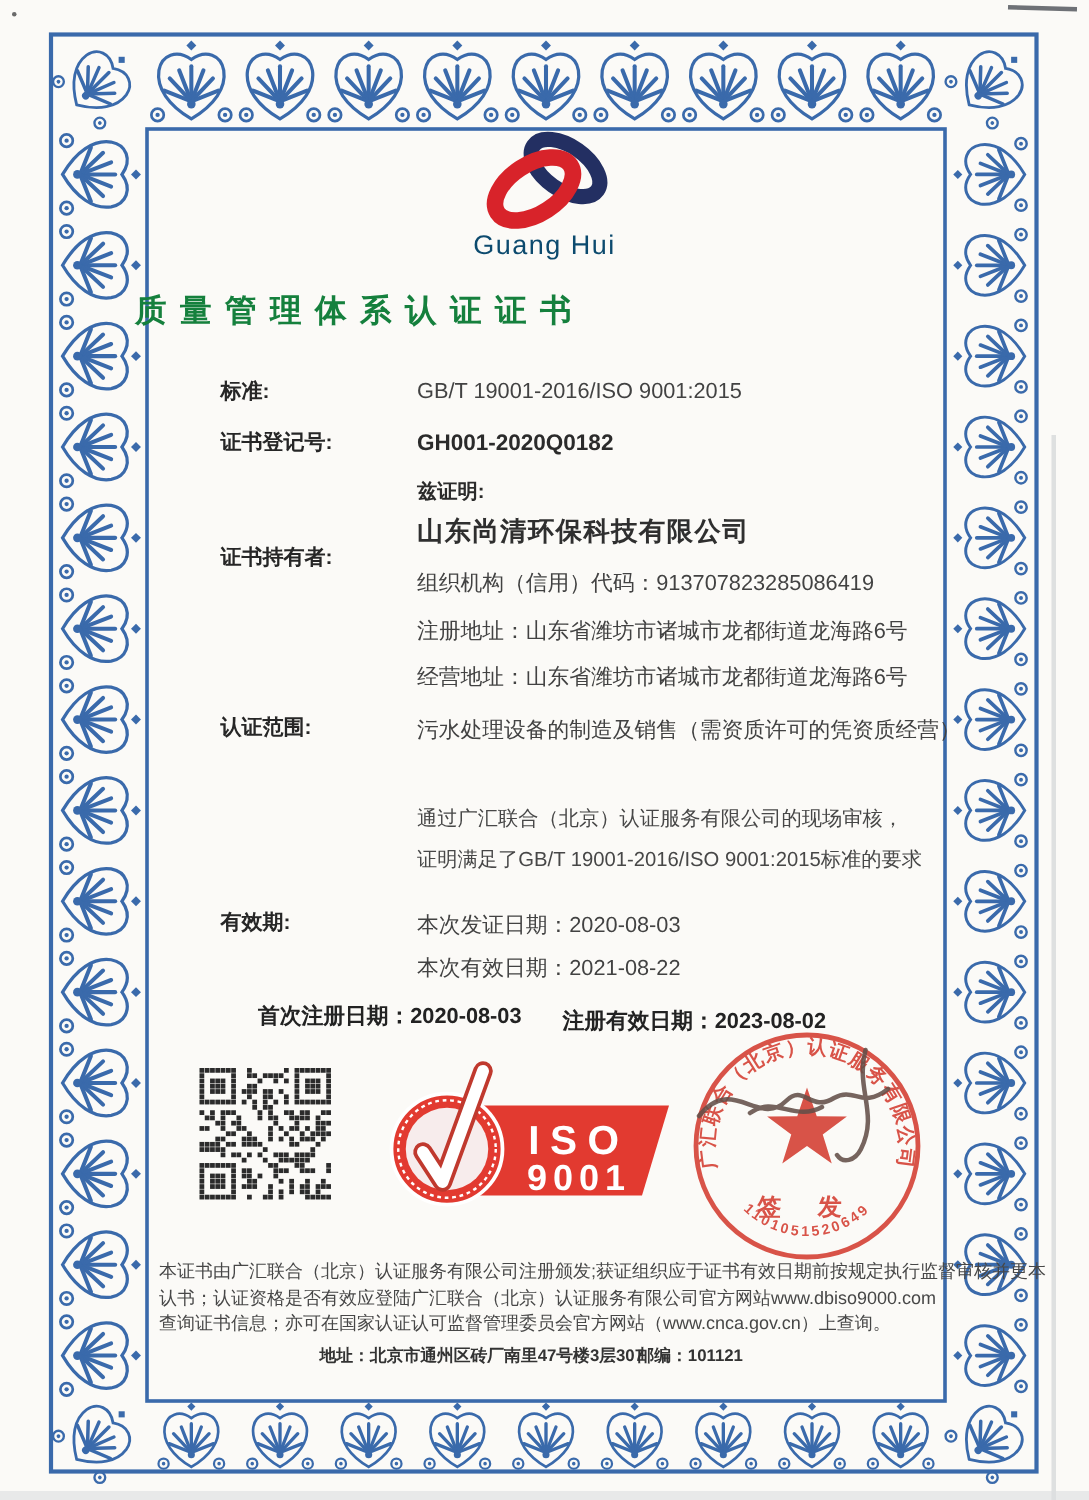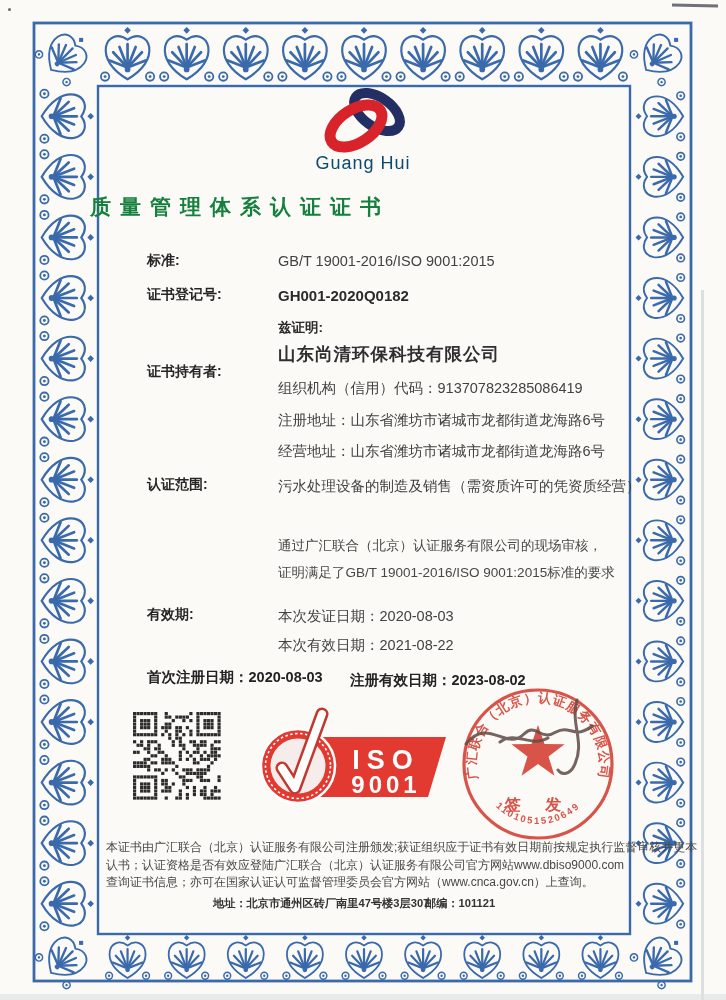--- a/index.html
+++ b/index.html
@@ -8,21 +8,21 @@
   .abs{position:absolute;}
   #art{position:absolute;left:0;top:0;width:726px;height:1000px;}
   .brand-text{font-weight:normal;font-size:18px;color:#0c4a6e;letter-spacing:1px;text-align:center;}
   .cert-title{font-weight:bold;font-size:21px;color:#15803d;letter-spacing:9px;text-align:left;white-space:nowrap;}
   .label{font-weight:bold;font-size:14px;color:#262626;white-space:nowrap;}
   .value{font-size:14.5px;color:#424242;white-space:nowrap;}
   .value-bold{font-weight:bold;font-size:15px;color:#2b2b2b;white-space:nowrap;}
   .hereby{font-weight:bold;font-size:13.5px;color:#2b2b2b;}
   .holder-name{font-weight:bold;font-size:17.5px;color:#2f2f2f;letter-spacing:1px;white-space:nowrap;}
   .audit p{margin:0;font-size:13.5px;color:#474747;line-height:27px;white-space:nowrap;}
-  .date-bold{font-weight:bold;font-size:14.5px;color:#222;white-space:nowrap;}
+  .date-bold{font-weight:bold;font-size:14.5px;color:#222;white-space:nowrap;margin-left:25px;}
   .footer-para p{margin:0;font-size:12px;color:#474747;line-height:17.6px;white-space:nowrap;}
   .addr-row{font-size:11.2px;color:#333;font-weight:bold;white-space:nowrap;}
   .badge-text{font-weight:bold;fill:#ffffff;}
   .seal-arc-text{font-weight:bold;fill:#d6453a;}
   .artifact{pointer-events:none;}
 </style>
 </head>
 <body>
 
 <div class="page">

